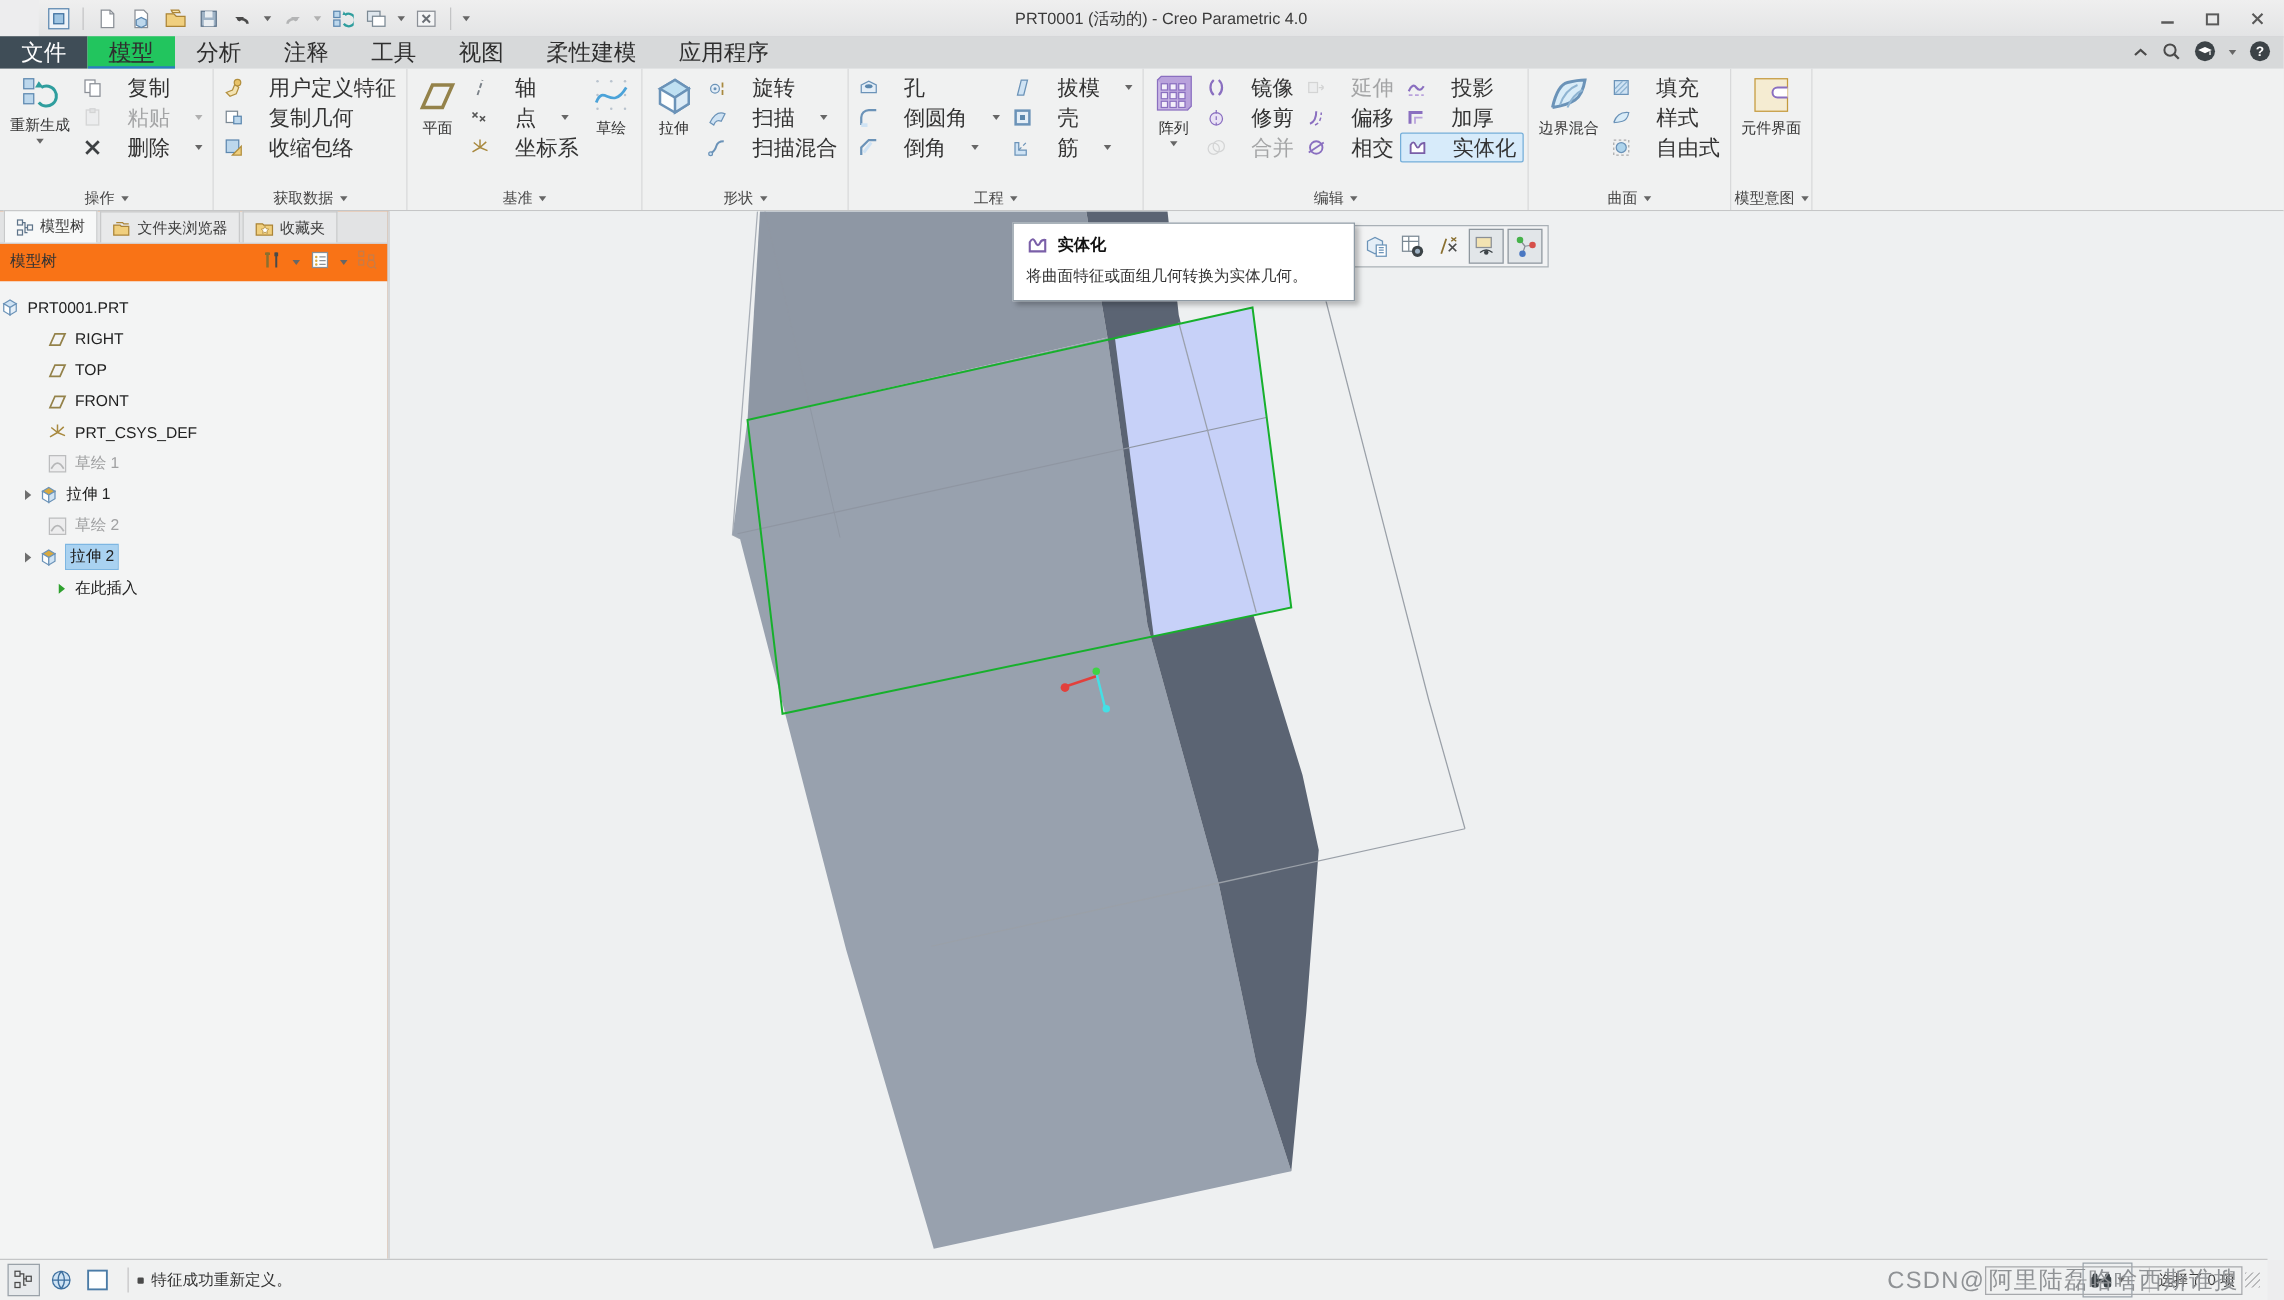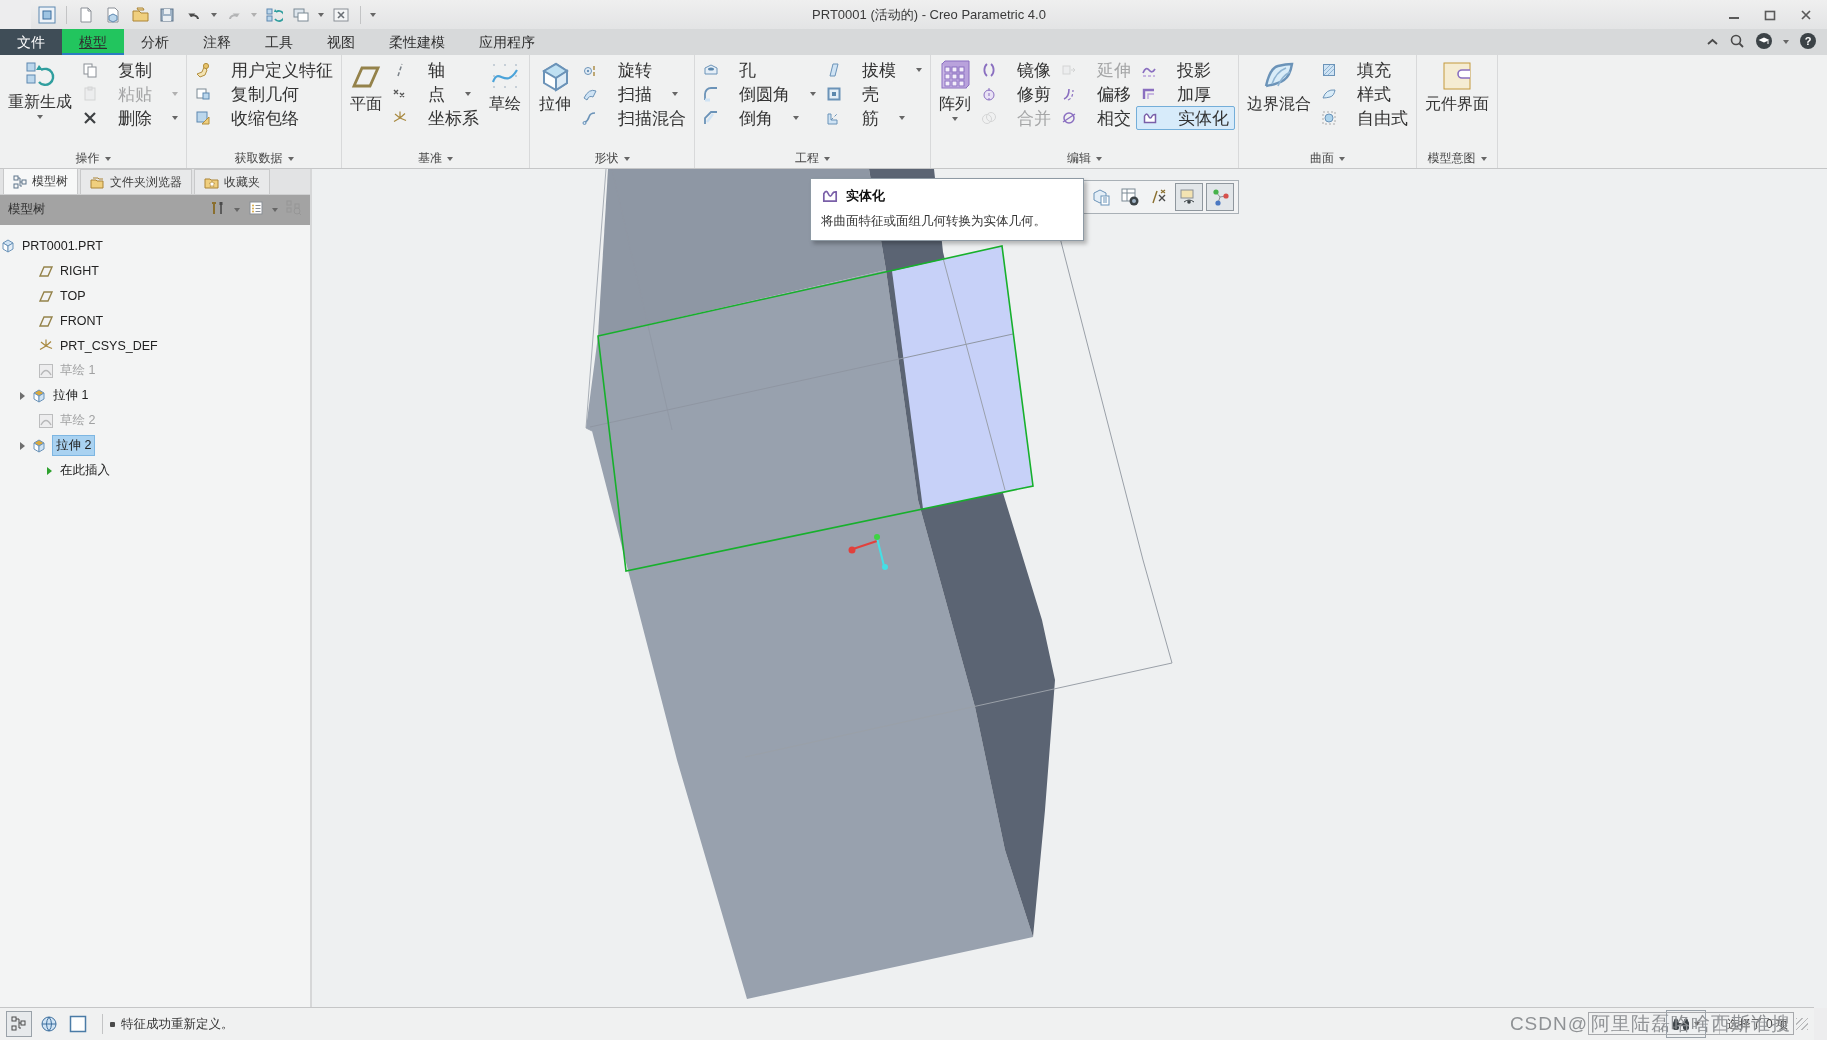--- a/index.html
+++ b/index.html
@@ -15,42 +15,42 @@
   .qbtn{width:20px;height:20px;display:flex;align-items:center;justify-content:center;}
   .qsep{width:1px;height:18px;background:#c3c4c5;margin:0 2px;}
   .title-center{position:absolute;left:0;right:0;text-align:center;font-size:13px;color:#3a3a3a;}
   .wincontrols{margin-left:auto;display:flex;gap:6px;z-index:2;}
   .wbtn{width:30px;height:22px;display:flex;align-items:center;justify-content:center;color:#555;}
   .caret{display:inline-block;width:0;height:0;border-left:3px solid transparent;border-right:3px solid transparent;border-top:4px solid #666;}
   .caret.dim{border-top-color:#b0b0b0;}
 
   
   .tabrow{position:absolute;top:29px;left:0;right:0;height:26px;background:#d7d9da;display:flex;align-items:flex-end;}
-  .tab{height:26px;line-height:26px;padding:0 17px;font-size:14px;color:#2f2f2f;}
+  .tab{height:26px;line-height:26px;padding:0 17px;font-size:18px;color:#2f2f2f;}
   .tab.file{background:#3f4d57;color:#fff;}
   .tab.active{background:#22c55e;box-shadow:inset 0 -2px 0 #2b7cc0;text-decoration:underline;}
   .tabrow-right{margin-left:auto;display:flex;align-items:center;gap:10px;padding-right:10px;height:26px;}
 
   
   .ribbon{position:absolute;top:55px;left:0;right:0;height:113px;background:#f0f1f1;
     border-bottom:1px solid #c5c6c7;display:flex;}
   .rgroup{display:flex;flex-direction:column;border-right:1px solid #d8d9da;}
   .gbody{height:92px;display:flex;align-items:flex-start;padding:2px 3px 0 3px;}
   .glabel{height:19px;display:flex;align-items:center;justify-content:center;gap:5px;color:#474747;font-size:12px;}
   .bigbtn{display:flex;flex-direction:column;align-items:center;padding:3px 5px 0 5px;gap:2px;}
-  .bigbtn .blabel{font-size:16px;color:#333;white-space:nowrap;}
+  .bigbtn .blabel{font-size:12px;color:#333;white-space:nowrap;}
   .scol{display:flex;flex-direction:column;padding-top:1px;}
   .sbtn{height:24px;display:flex;align-items:center;gap:20px;padding:0 5px;white-space:nowrap;font-size:17px;color:#333;}
   .sbtn.dis,.bigbtn.dis{color:#a4a5a6;}
   .sbtn.dis svg,.bigbtn.dis svg{opacity:.4;}
   .sbtn.hl{background:#d7ebfa;border:1px solid #74aed9;border-radius:2px;height:22px;}
 
   
   .main{position:absolute;top:169px;left:0;right:0;bottom:32px;}
-  .leftpanel{position:absolute;left:0;top:0;width:310px;bottom:0;background:#a3a3a3;border-right:1px solid #bfc0c1;}
+  .leftpanel{position:absolute;left:0;top:0;width:310px;bottom:0;background:#f97316;border-right:1px solid #bfc0c1;}
   .ptabs{height:25px;display:flex;align-items:flex-end;gap:2px;padding-left:3px;background:#e2e3e4;border-bottom:1px solid #cfd0d1;}
   .ptab{height:24px;display:flex;align-items:center;gap:5px;padding:0 9px;background:#e8e9ea;
         border:1px solid #c8c9ca;border-bottom:none;font-size:12px;color:#3c3c3c;}
   .ptab.active{background:#f7f8f8;height:25px;}
   .phead{height:29px;display:flex;align-items:center;padding:0 8px;}
   .phead .ptitle{font-size:12.5px;color:#333;}
   .phead-icons{margin-left:auto;display:flex;align-items:center;gap:8px;}
   .tree{position:absolute;top:56px;left:0;right:0;bottom:0;background:#f3f4f4;padding-top:8px;}
   .trow{height:25px;display:flex;align-items:center;gap:6px;font-size:12.5px;color:#222;}
   .trow .tarrow{width:0;height:0;border-top:4px solid transparent;border-bottom:4px solid transparent;border-left:5px solid #6e6e6e;}

